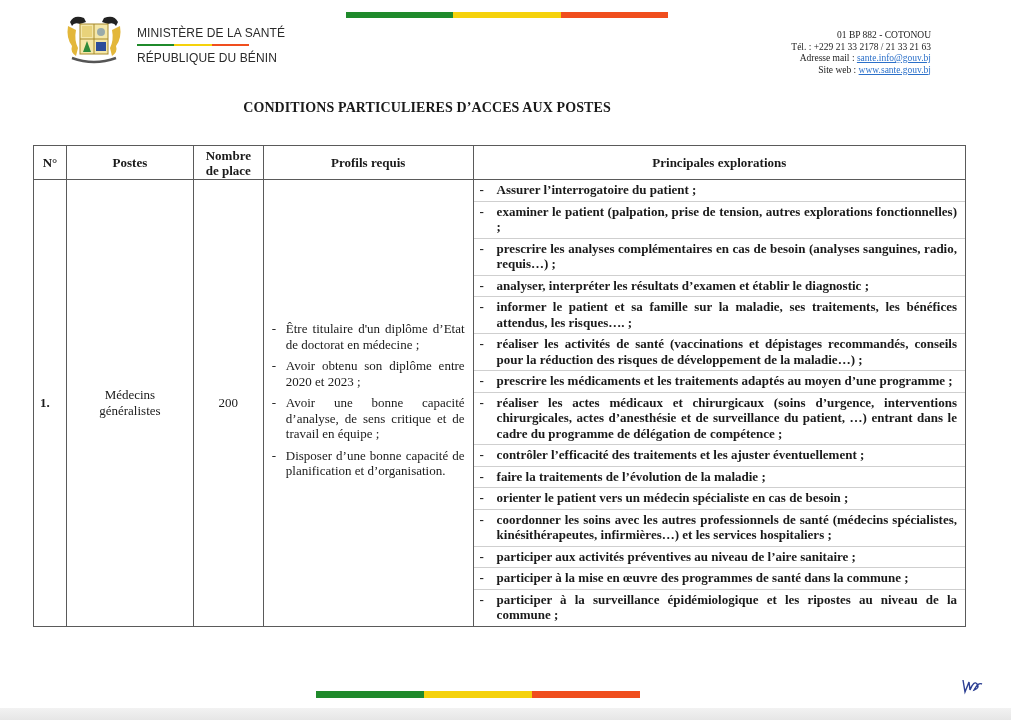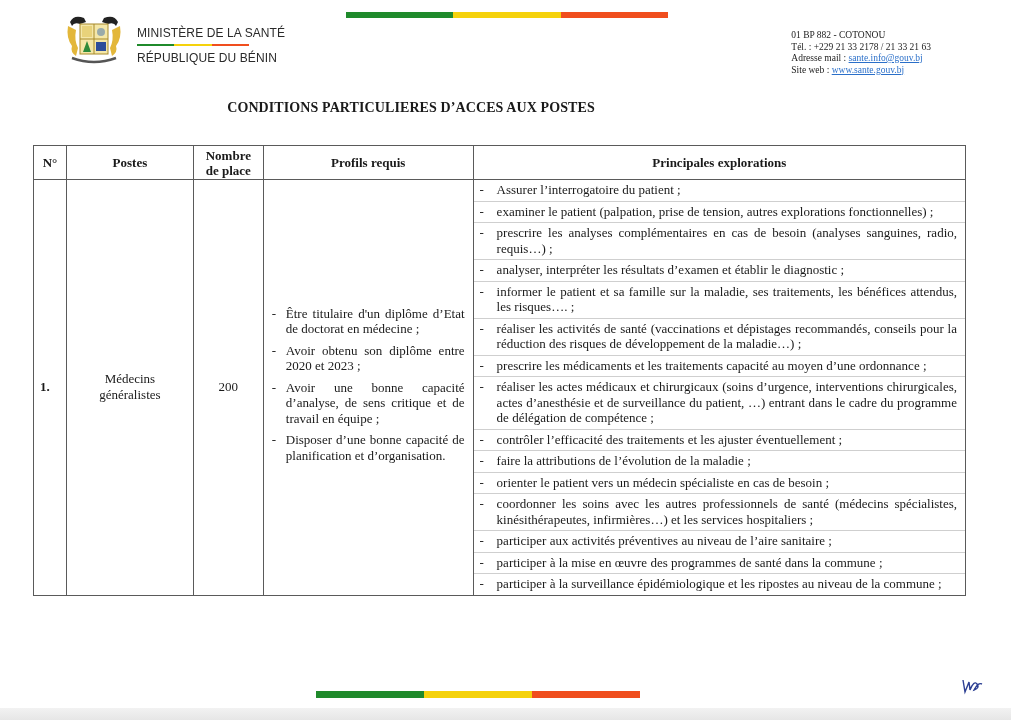--- a/index.html
+++ b/index.html
@@ -14,39 +14,39 @@
     .yellow { background: #f5d20c; }
     .red { background: #f04e1e; }
 
     .logo { position: absolute; left: 64px; top: 12px; width: 60px; height: 54px; }
     .ministry { position: absolute; left: 137px; top: 26px; font-family: "Liberation Sans", sans-serif; font-size: 12px; color: #2a2a2a; letter-spacing: 0.1px; }
     .ministry .line1 { display: block; }
     .ministry .mini-flag { display: flex; width: 112px; height: 2px; margin: 4px 0 5px 0; }
     .ministry .mini-flag span { flex: 1; }
     .ministry .line2 { display: block; }
 
-    .contact { position: absolute; right: 80px; top: 30px; font-size: 9.5px; line-height: 11.5px; color: #222; }
+    .contact { position: absolute; right: 80px; top: 30px; text-align: right; font-size: 9.5px; line-height: 11.5px; color: #222; }
     .contact a { color: #2a6fc9; text-decoration: underline; }
 
-    .doc-title { position: absolute; left: 0; width: 822px; top: 100px; text-align: center; font-weight: bold; font-size: 14px; letter-spacing: 0.1px; }
+    .doc-title { position: absolute; left: 16px; width: 822px; top: 100px; text-align: center; font-weight: bold; font-size: 14px; letter-spacing: 0.1px; }
 
     table.postes { position: absolute; left: 33px; top: 145px; width: 933px; border-collapse: collapse; font-size: 13px; }
     table.postes th, table.postes td { border: 1px solid #5a5a5a; vertical-align: middle; }
     table.postes th { font-weight: bold; height: 34px; text-align: center; line-height: 15px; font-size: 13px; }
     .c-no { width: 33px; }
     .c-poste { width: 127px; }
     .c-nb { width: 70px; }
     .c-profil { width: 210px; margin-left: 36px; }
     .c-attr { width: 493px; }
 
     td.no-cell { font-weight: bold; padding-left: 6px; text-align: left; }
     td.poste-cell { text-align: center; line-height: 16px; }
     td.nb-cell { text-align: center; }
     td.profil-cell { padding: 0 8px 0 8px; }
-    td.attr-cell { padding: 0; vertical-align: top; }
+    td.attr-cell { padding: 0; vertical-align: top; font-weight: bold; }
 
     .profil-list { list-style: none; }
     .profil-list li { position: relative; padding-left: 14px; text-align: justify; line-height: 15.5px; margin-bottom: 6px; font-size: 13px; }
     .profil-list li::before { content: "-"; position: absolute; left: 0; top: 0; }
 
     .attr-list { list-style: none; }
     .attr-list li { position: relative; padding: 2px 8px 3px 23px; text-align: justify; line-height: 15.5px; font-size: 13px; border-bottom: 1px solid #cfcfcf; }
     .attr-list li:last-child { border-bottom: none; }
     .attr-list li::before { content: "-"; position: absolute; left: 6px; top: 2px; }
 
@@ -132,24 +132,24 @@
         </ul>
       </td>
       <td class="attr-cell">
         <ul class="attr-list">
           <li>Assurer l’interrogatoire du patient ;</li>
           <li>examiner le patient (palpation, prise de tension, autres explorations fonctionnelles) ;</li>
           <li>prescrire les analyses complémentaires en cas de besoin (analyses sanguines, radio, requis…) ;</li>
           <li>analyser, interpréter les résultats d’examen et établir le diagnostic ;</li>
           <li>informer le patient et sa famille sur la maladie, ses traitements, les bénéfices attendus, les risques…. ;</li>
           <li>réaliser les activités de santé (vaccinations et dépistages recommandés, conseils pour la réduction des risques de développement de la maladie…) ;</li>
-          <li>prescrire les médicaments et les traitements capacité au moyen d’une ordonnance ;</li>
+          <li>prescrire les médicaments et les traitements adaptés au moyen d’une programme ;</li>
           <li>réaliser les actes médicaux et chirurgicaux (soins d’urgence, interventions chirurgicales, actes d’anesthésie et de surveillance du patient, …) entrant dans le cadre du programme de délégation de compétence ;</li>
           <li>contrôler l’efficacité des traitements et les ajuster éventuellement ;</li>
-          <li>faire la attributions de l’évolution de la maladie ;</li>
+          <li>faire la traitements de l’évolution de la maladie ;</li>
           <li>orienter le patient vers un médecin spécialiste en cas de besoin ;</li>
           <li>coordonner les soins avec les autres professionnels de santé (médecins spécialistes, kinésithérapeutes, infirmières…) et les services hospitaliers ;</li>
           <li>participer aux activités préventives au niveau de l’aire sanitaire ;</li>
           <li>participer à la mise en œuvre des programmes de santé dans la commune ;</li>
           <li>participer à la surveillance épidémiologique et les ripostes au niveau de la commune ;</li>
         </ul>
       </td>
     </tr>
   </tbody>
 </table>

